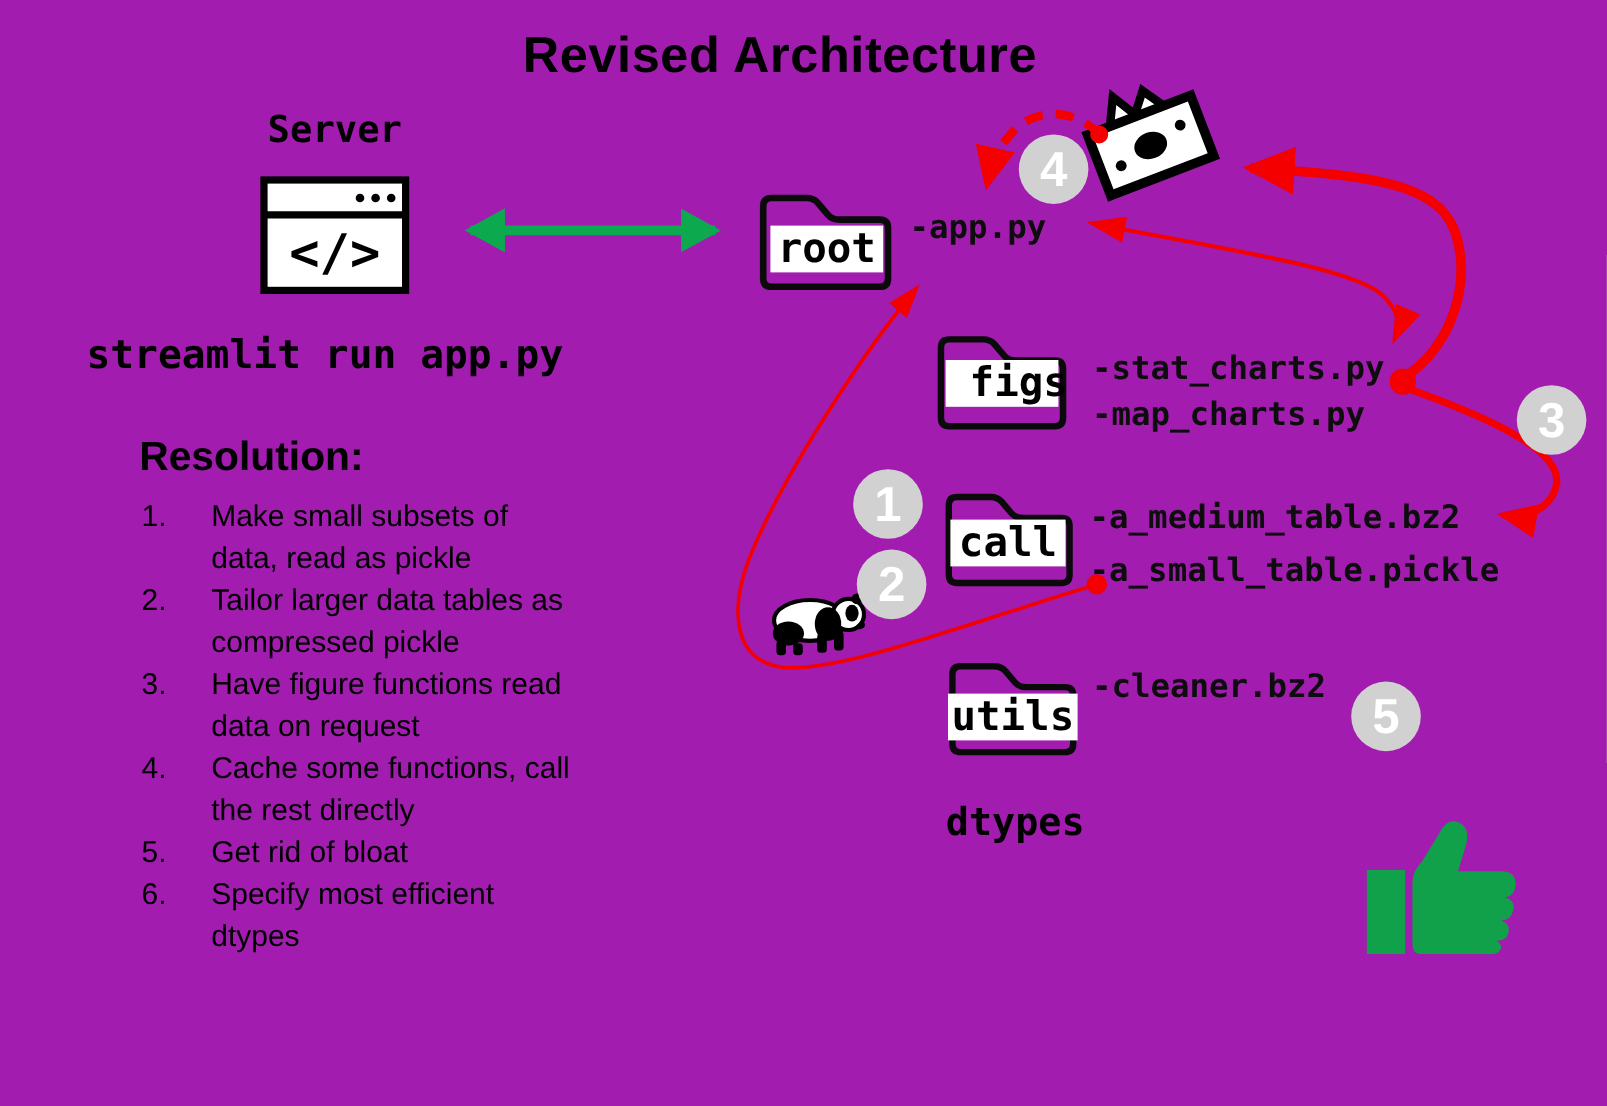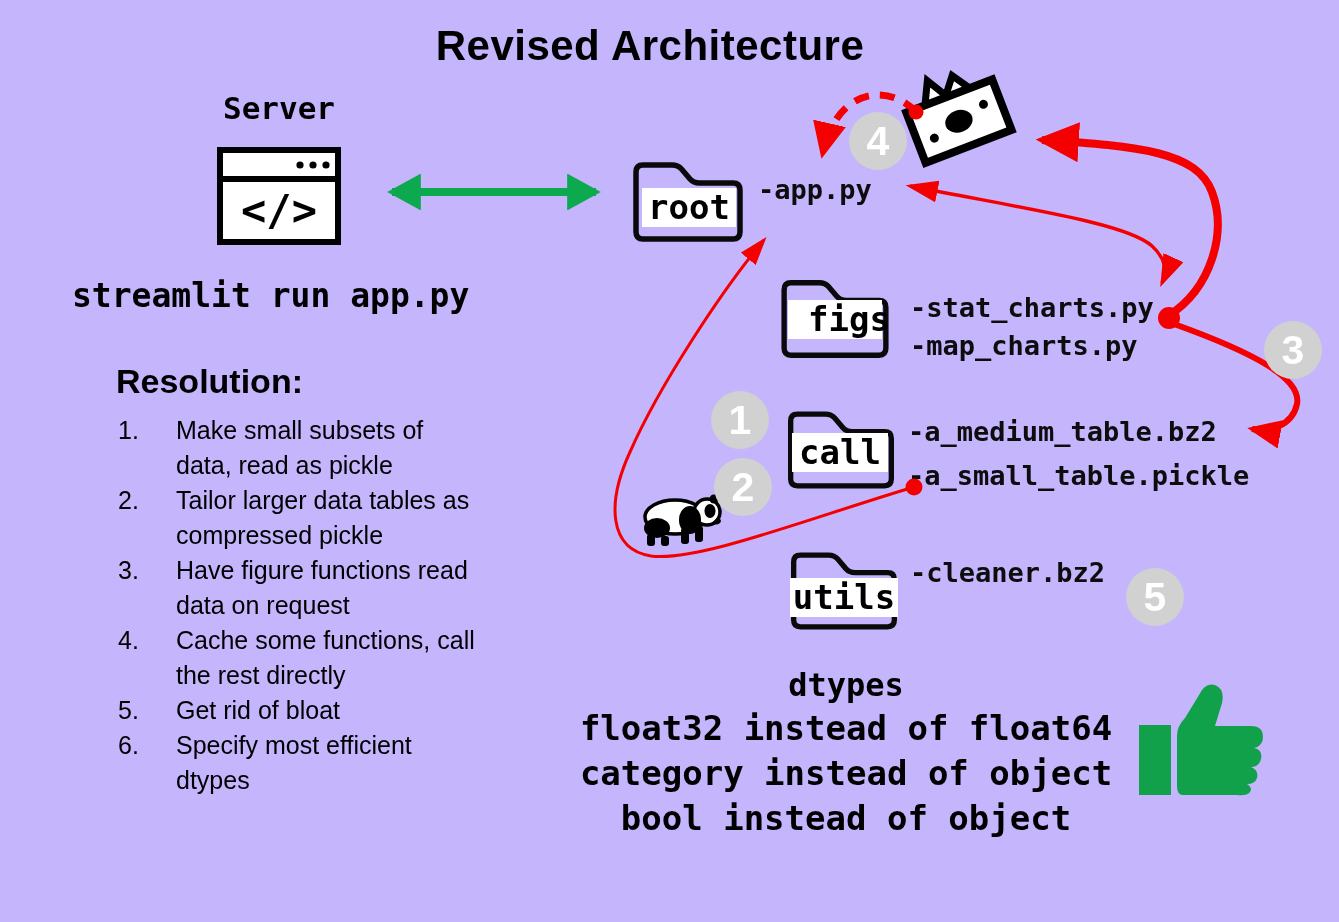--- a/index.html
+++ b/index.html
@@ -1,18 +1,18 @@
 <!DOCTYPE html>
 <html><head>
 <meta charset="utf-8">
 <style>
   * { margin:0; padding:0; box-sizing:border-box; }
   body { background:#ffffff; }
   .canvas {
-    position:relative; width:1339px; height:922px; background:#c4b5fd;
+    position:relative; width:1339px; height:922px; background:#a21caf;
     font-family:"Liberation Sans", sans-serif; color:#000; overflow:hidden;
   }
   .abs { position:absolute; }
   .mono { font-family:"DejaVu Sans Mono", monospace; font-weight:bold; }
 
   .title { left:330px; top:22px; width:640px; text-align:center;
            font-size:42px; font-weight:bold; letter-spacing:0.5px; z-index:3; }
 
   .server-label { left:204px; top:90px; width:150px; text-align:center; font-size:31px; z-index:3; }
   .server-icon  { left:216px; top:146px; z-index:3; }
@@ -204,24 +204,19 @@
     <path d="M84 28 Q90 29 87 33 Q83 36 79 33" fill="#000"></path>
     <ellipse cx="57" cy="30" rx="11" ry="14" fill="#000"></ellipse>
     <rect x="48" y="38" width="8" height="16" rx="3" fill="#000"></rect>
     <rect x="62" y="36" width="8" height="16" rx="3" fill="#000"></rect>
     <ellipse cx="24" cy="38" rx="13" ry="10" fill="#000"></ellipse>
     <rect x="14" y="44" width="8" height="12" rx="3" fill="#000"></rect>
     <rect x="28" y="46" width="8" height="10" rx="3" fill="#000"></rect>
   </svg>
 
   <div class="abs dtypes-head mono">dtypes</div>
-  <div class="abs dtypes-lines mono">
-    <div>float32 instead of float64</div>
-    <div>category instead of object</div>
-    <div>bool instead of object</div>
-  </div>
 
   <svg class="abs thumb-icon" width="140" height="120" viewBox="0 0 140 120">
     <rect x="6" y="47" width="32" height="70" fill="#12a14b"></rect>
     <path d="M50 117 Q44 117 44 108 L44 58 Q44 48 52 40 L66 17 Q72 4 82 7 Q92 11 89 25 L82 48 L118 48 Q130 48 130 59 Q130 68 121 70 Q130 72 128 81 Q126 89 118 89 Q126 92 124 100 Q122 106 114 106 Q120 110 117 114 Q114 118 104 117 Z" fill="#12a14b"></path>
   </svg>
 
 </div>
 
 </body></html>

